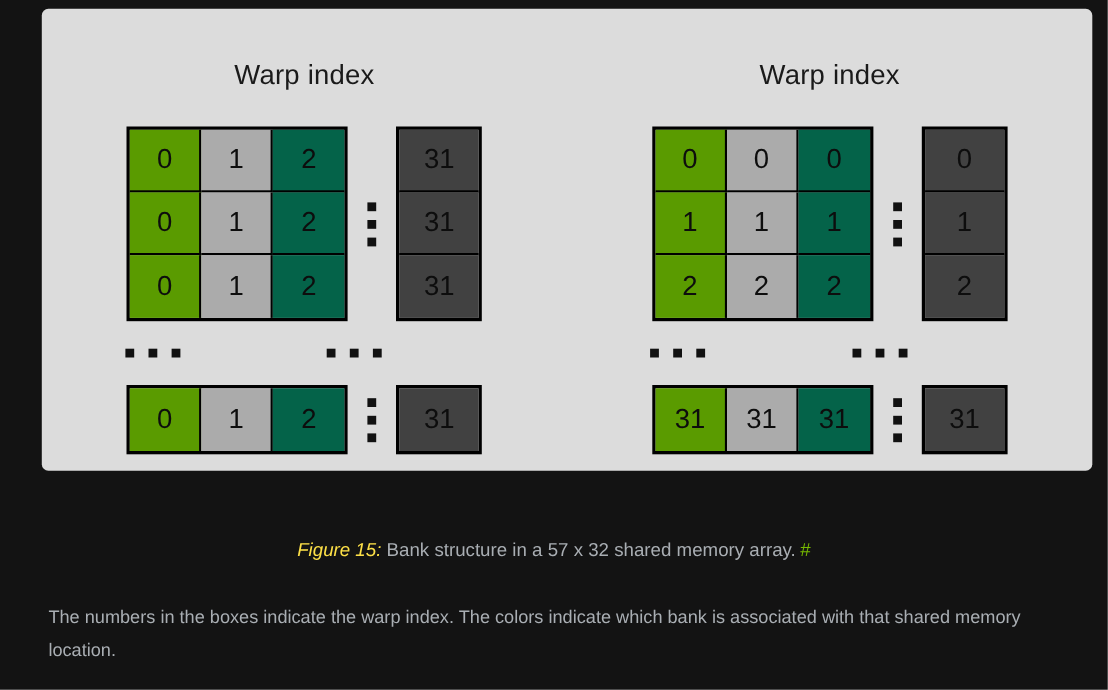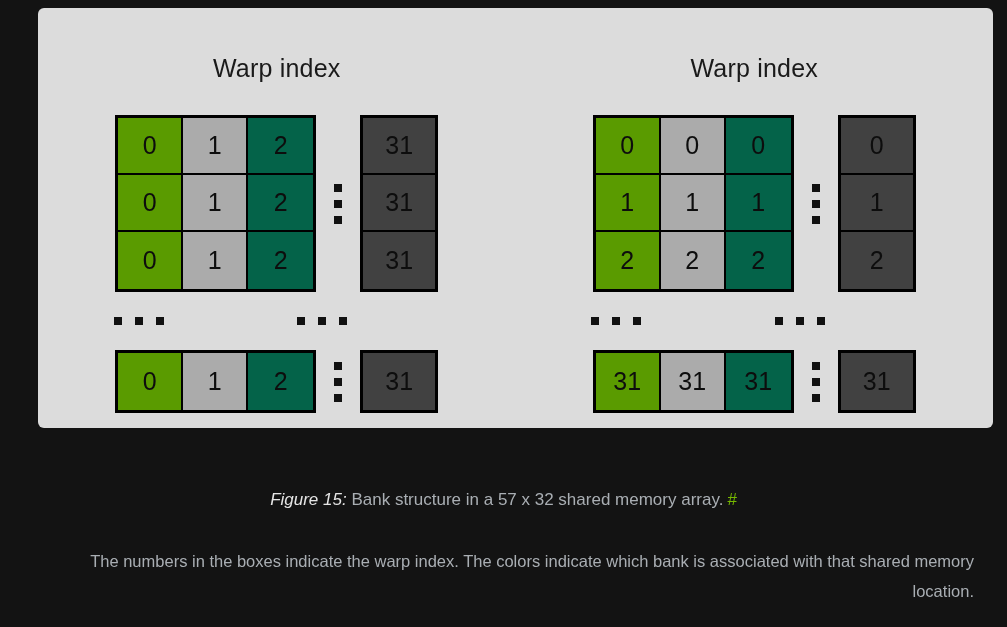--- a/index.html
+++ b/index.html
@@ -143,37 +143,36 @@
     position: absolute;
     left: 0;
     top: 490px;
     width: 1007px;
     text-align: center;
     font-size: 17px;
     color: #a9aeb3;
   }
   .caption .figlabel {
     font-style: italic;
-    color: #e5e5e5;
+    color: #fde047;
   }
   .caption .anchor {
     color: #76b900;
     text-decoration: none;
     margin-left: 4px;
   }
 
   .body-text {
     position: absolute;
     left: 44px;
     top: 546px;
     width: 930px;
     font-size: 16.5px;
     line-height: 30px;
     color: #a9aeb3;
-    text-align: right;
   }
 </style>
 </head>
 <body>
 
 <div class="figure-panel">
   <div class="diagram-row">
 
     <div class="diagram">
       <div class="diagram-title">Warp index</div>

